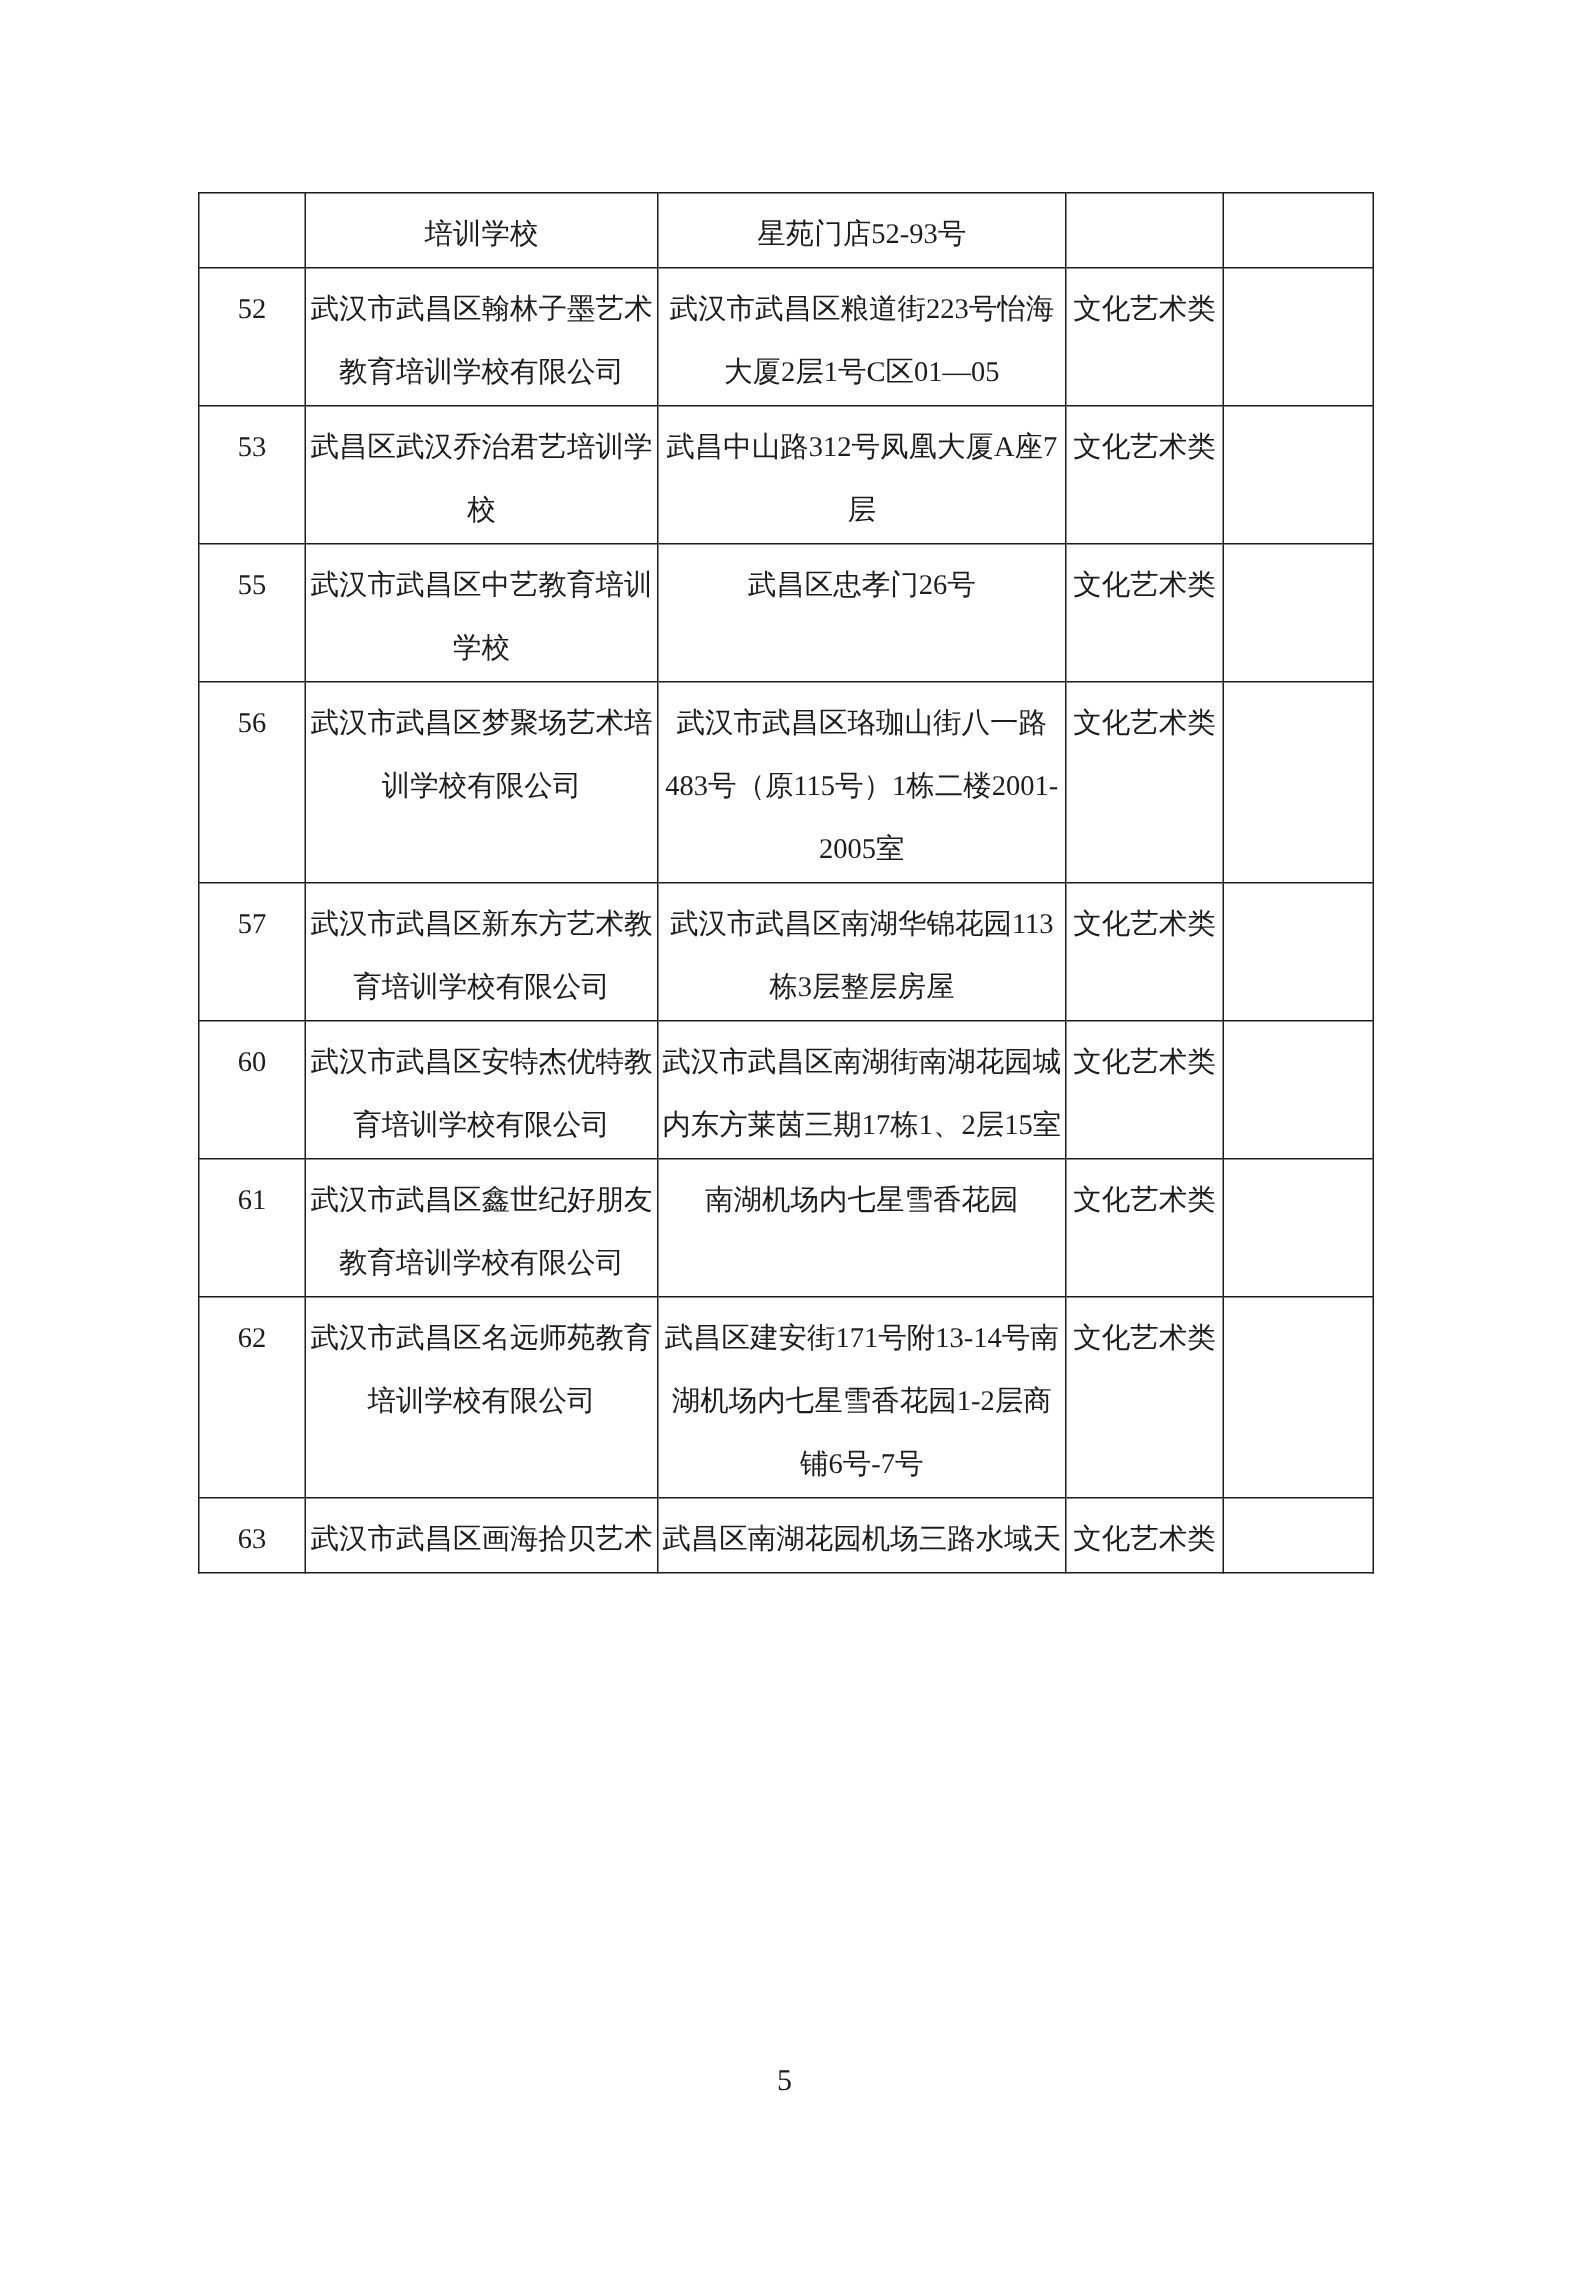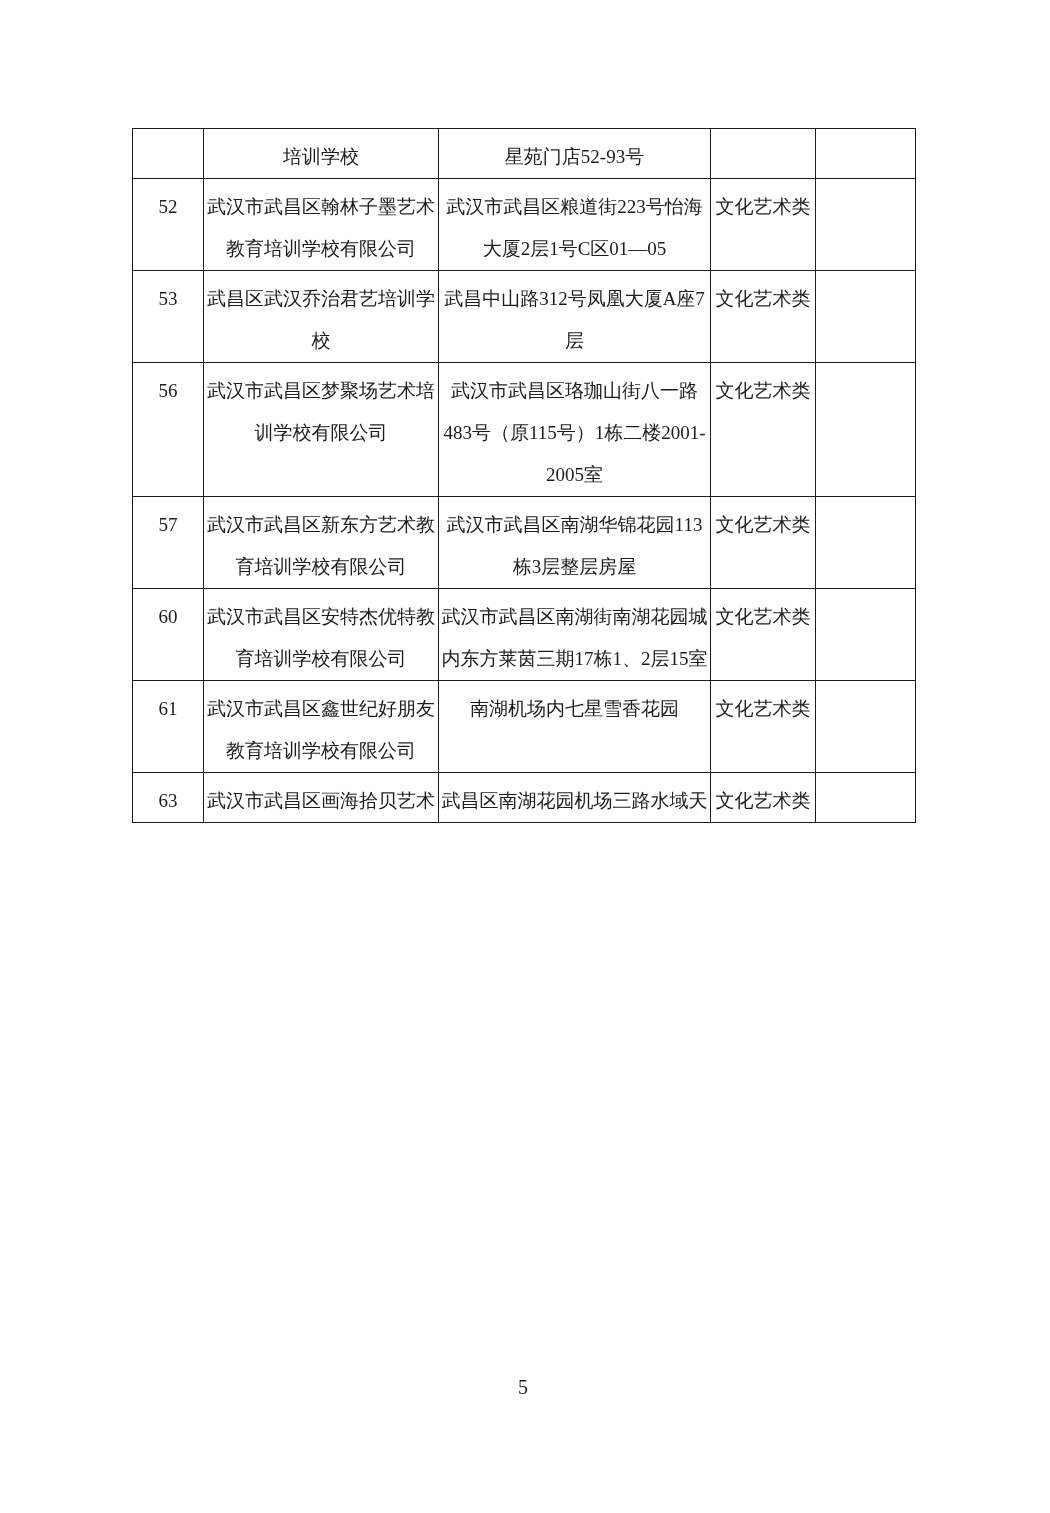--- a/index.html
+++ b/index.html
@@ -75,20 +75,28 @@
     <td>53</td>
     <td>武昌区武汉乔治君艺培训学
 校</td>
     <td>武昌中山路312号凤凰大厦A座7
 层</td>
     <td>文化艺术类</td>
     <td></td>
   </tr>
 
 
+  <tr class="lines-2">
+    <td>55</td>
+    <td>武汉市武昌区中艺教育培训
+学校</td>
+    <td>武昌区忠孝门26号</td>
+    <td>文化艺术类</td>
+    <td></td>
+  </tr>
 
   <tr class="lines-3">
     <td>56</td>
     <td>武汉市武昌区梦聚场艺术培
 训学校有限公司</td>
     <td>武汉市武昌区珞珈山街八一路
 483号（原115号）1栋二楼2001-
 2005室</td>
     <td>文化艺术类</td>
     <td></td>
@@ -118,20 +126,30 @@
 
   <tr class="lines-2">
     <td>61</td>
     <td>武汉市武昌区鑫世纪好朋友
 教育培训学校有限公司</td>
     <td>南湖机场内七星雪香花园</td>
     <td>文化艺术类</td>
     <td></td>
   </tr>
 
+  <tr class="lines-3">
+    <td>62</td>
+    <td>武汉市武昌区名远师苑教育
+培训学校有限公司</td>
+    <td>武昌区建安街171号附13-14号南
+湖机场内七星雪香花园1-2层商
+铺6号-7号</td>
+    <td>文化艺术类</td>
+    <td></td>
+  </tr>
 
   <tr class="lines-1">
     <td>63</td>
     <td>武汉市武昌区画海拾贝艺术</td>
     <td>武昌区南湖花园机场三路水域天</td>
     <td>文化艺术类</td>
     <td></td>
   </tr>
 </tbody>
 </table>

